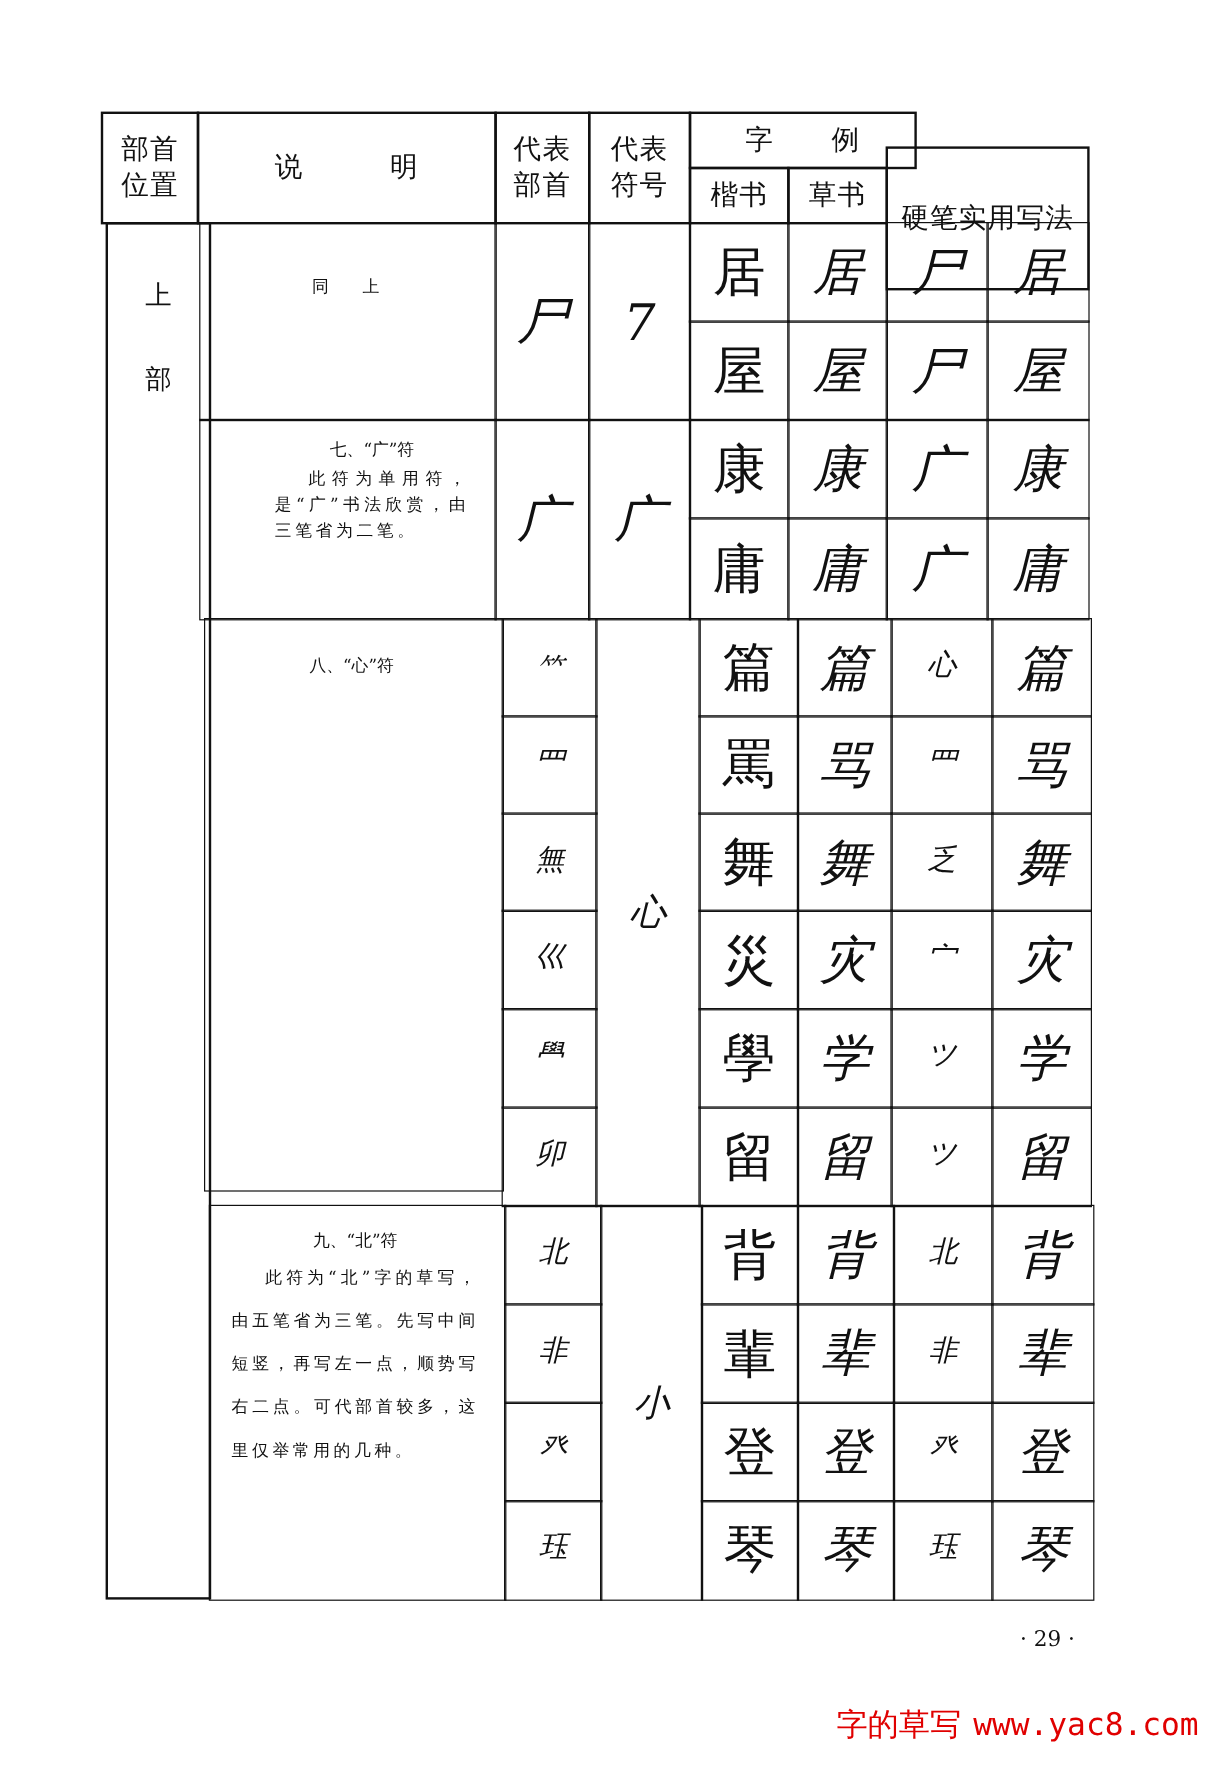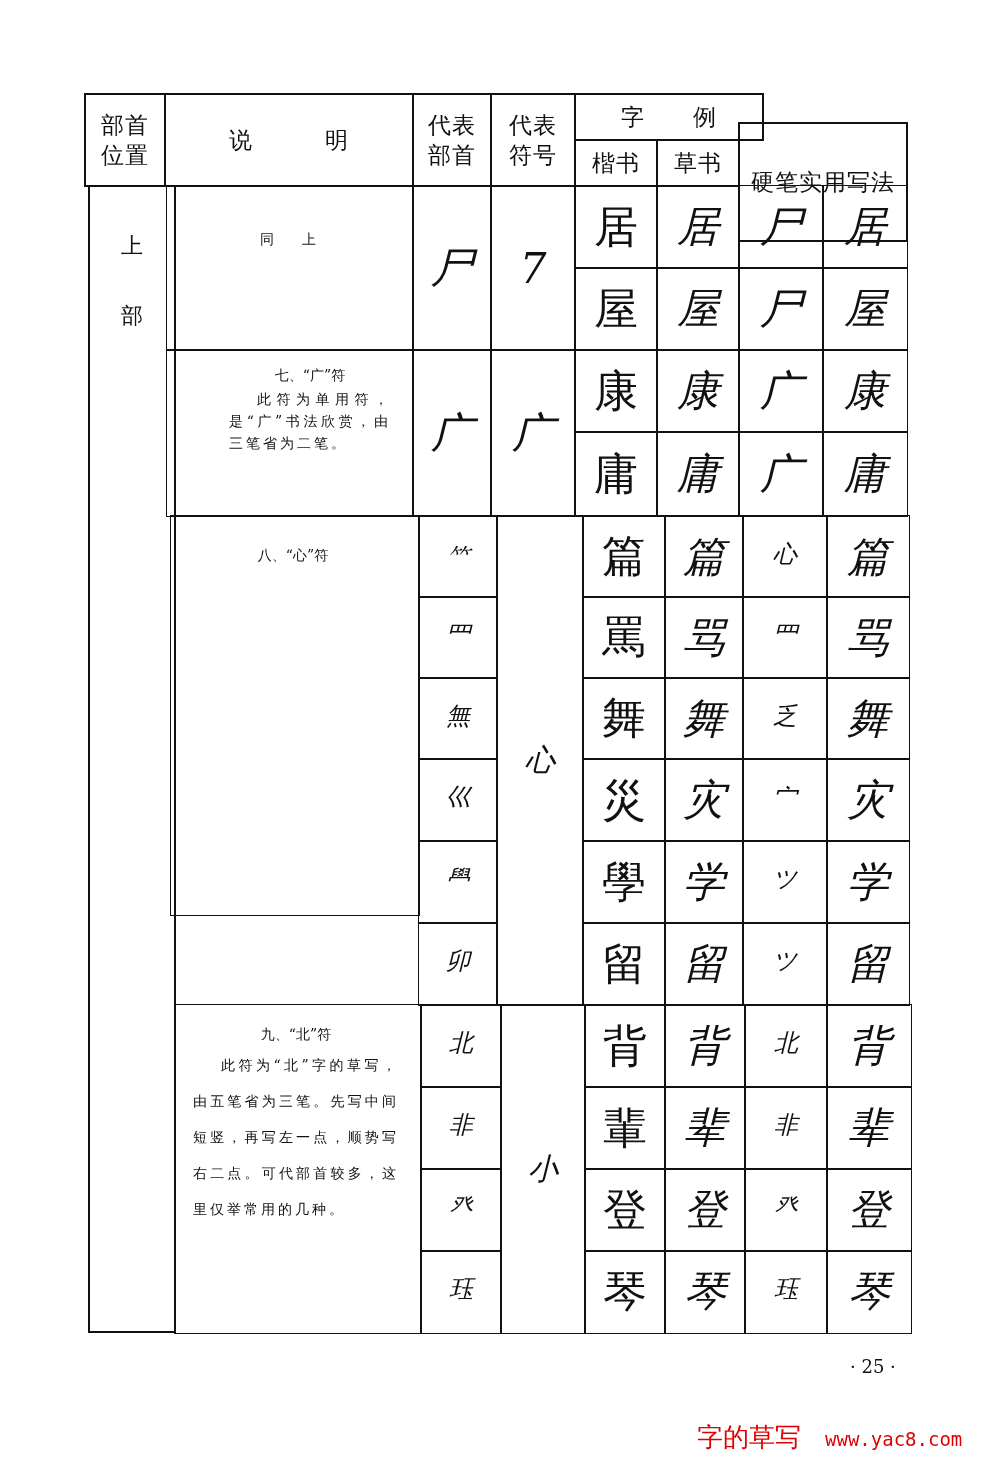--- a/index.html
+++ b/index.html
@@ -15,21 +15,21 @@
   .desc .t { display:block; text-align:center; width:100%; margin-bottom:2px; }
   .desc .p { display:block; text-indent:2em; letter-spacing:3px; text-align:justify; }
   .glyph { font-family:"DejaVu Serif","Liberation Serif",serif; font-size:42px; font-style:italic; }
   .kai { font-family:"DejaVu Serif","Liberation Serif",serif; font-size:44px; }
   .small-glyph { font-size:24px; font-style:italic; align-items:flex-start; padding-top:22px; }
   .pos { font-family:"DejaVu Sans","Liberation Sans",sans-serif; font-size:22px;
          flex-direction:column; justify-content:flex-start; padding-top:44px; gap:40px; }
   .pagenum { position:absolute; left:850px; top:1356px; font-size:18px; font-family:"DejaVu Serif","Liberation Serif",serif; }
   .watermark { position:absolute; left:697px; top:1420px; font-size:26px; color:#e00000;
                font-family:"DejaVu Serif","Liberation Serif",serif; white-space:nowrap; }
-  .watermark .url { font-family:"DejaVu Sans Mono","Liberation Mono",monospace; font-size:19px; margin-left:24px;text-align:center; }
+  .watermark .url { font-family:"DejaVu Sans Mono","Liberation Mono",monospace; font-size:26px; margin-left:10px;text-align:center; }
 </style>
 </head>
 <body>
 
 <div class="page">
 
   <div class="cell thick hdr" style="left:84px;top:93px;width:82px;height:94px;flex-direction:column;">
     <span>部首</span>
     <span>位置</span>
   </div>
@@ -130,21 +130,21 @@
   <div class="cell glyph" style="left:656px;top:431px;width:84px;height:86px;">
       <span>庸</span>
     </div>
   <div class="cell glyph" style="left:738px;top:431px;width:86px;height:86px;">
       <span>广</span>
     </div>
   <div class="cell glyph" style="left:822px;top:431px;width:86px;height:86px;">
       <span>庸</span>
     </div>
 
-  <div class="cell desc" style="left:170px;top:515px;width:250px;height:401px;padding-top:28px;">
+  <div class="cell desc" style="left:170px;top:515px;width:250px;height:478px;padding-top:28px;">
     <div style="width:100%;">
       <span class="t">八、“心”符</span>
     </div>
   </div>
   <div class="cell glyph small-glyph" style="left:418px;top:515px;width:80px;height:83px;">
       <span>𥫗</span>
     </div>
   <div class="cell glyph small-glyph" style="left:418px;top:596px;width:80px;height:83px;">
       <span>罒</span>
     </div>
@@ -309,17 +309,17 @@
   <div class="cell glyph" style="left:664px;top:1250px;width:82px;height:84px;">
       <span>琴</span>
     </div>
   <div class="cell glyph small-glyph" style="left:744px;top:1250px;width:84px;height:84px;">
       <span>珏</span>
     </div>
   <div class="cell glyph" style="left:826px;top:1250px;width:86px;height:84px;">
       <span>琴</span>
     </div>
 
-  <div class="pagenum">· 25 ·</div>
+  <div class="pagenum">· 29 ·</div>
   <div class="watermark">
     <span>字的草写</span><span class="url">www.yac8.com</span>
   </div>
 </div>
 
 </body></html>

